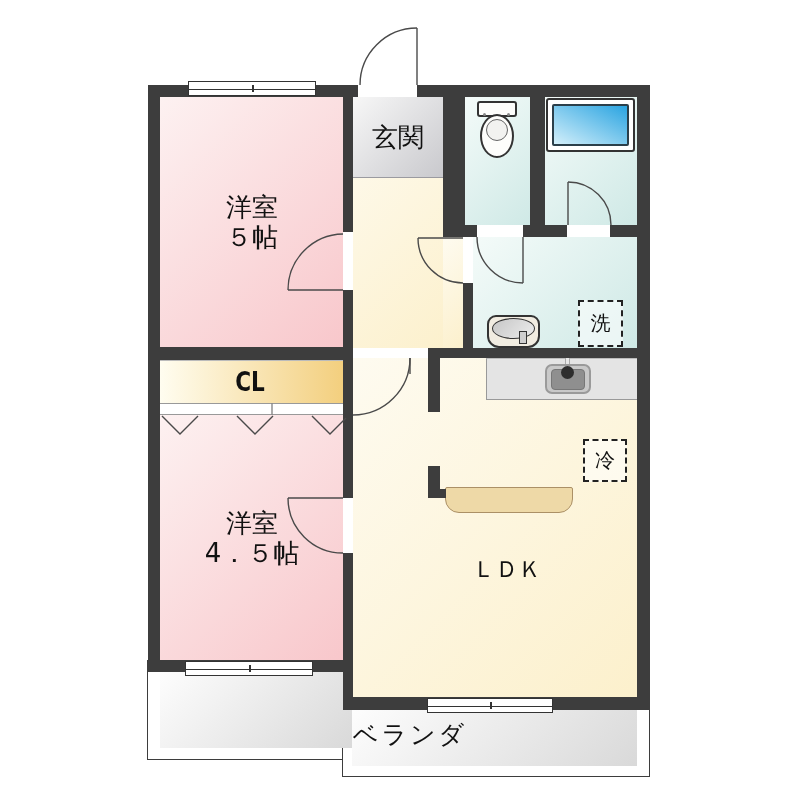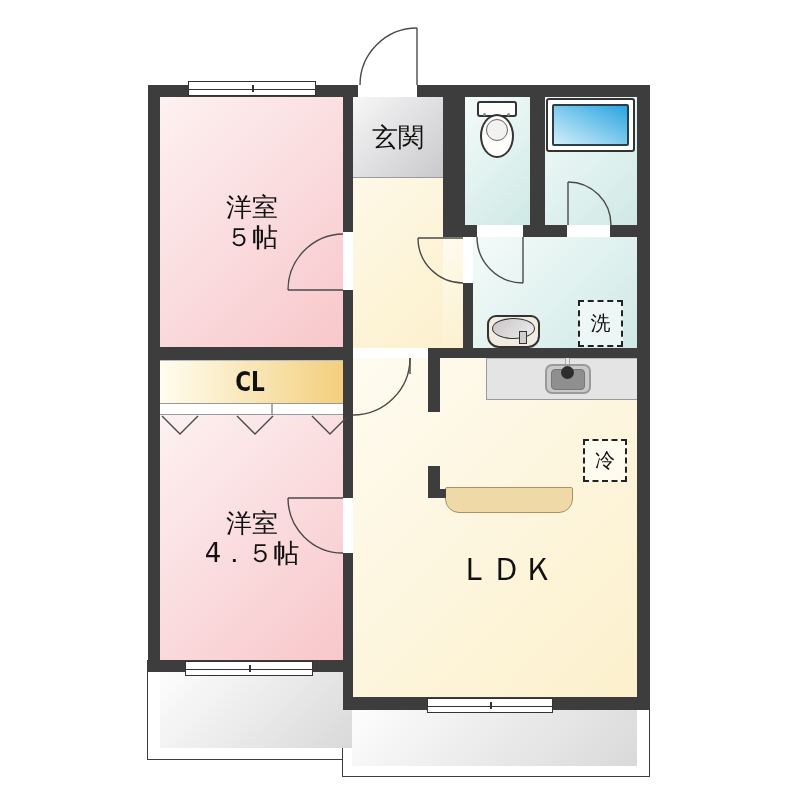--- a/index.html
+++ b/index.html
@@ -129,24 +129,25 @@
     <span>５帖</span>
   </div>
 
   <div class="lbl" style="left:250px;top:381px;font-size:27px;font-weight:600;transform:translate(-50%,-50%) scaleX(.8)">CL</div>
 
   <div class="lbl" style="left:252px;top:538px;font-size:26px;line-height:30px">
     <span>洋室</span>
     <span>4．５帖</span>
   </div>
 
-  <div class="lbl" style="left:507px;top:569px;font-size:32px;line-height:29px">
+  <div class="lbl" style="left:507px;top:569px;font-size:23px;line-height:29px">
     <span>ＬＤＫ</span>
   </div>
 
+  <div class="lbl" style="left:410px;top:734px;font-size:25px;letter-spacing:3px">ベランダ</div>
 
   <svg class="overlay" width="800" height="800" viewBox="0 0 800 800">
     <g fill="none" stroke="#4a4a4a" stroke-width="1.4">
 
       <path d="M417,28 L417,85"></path>
       <path d="M417,28 A57,57 0 0 0 360,85"></path>
 
       <path d="M288,290 L343,290"></path>
       <path d="M288,290 A56,56 0 0 1 343,234"></path>
 

